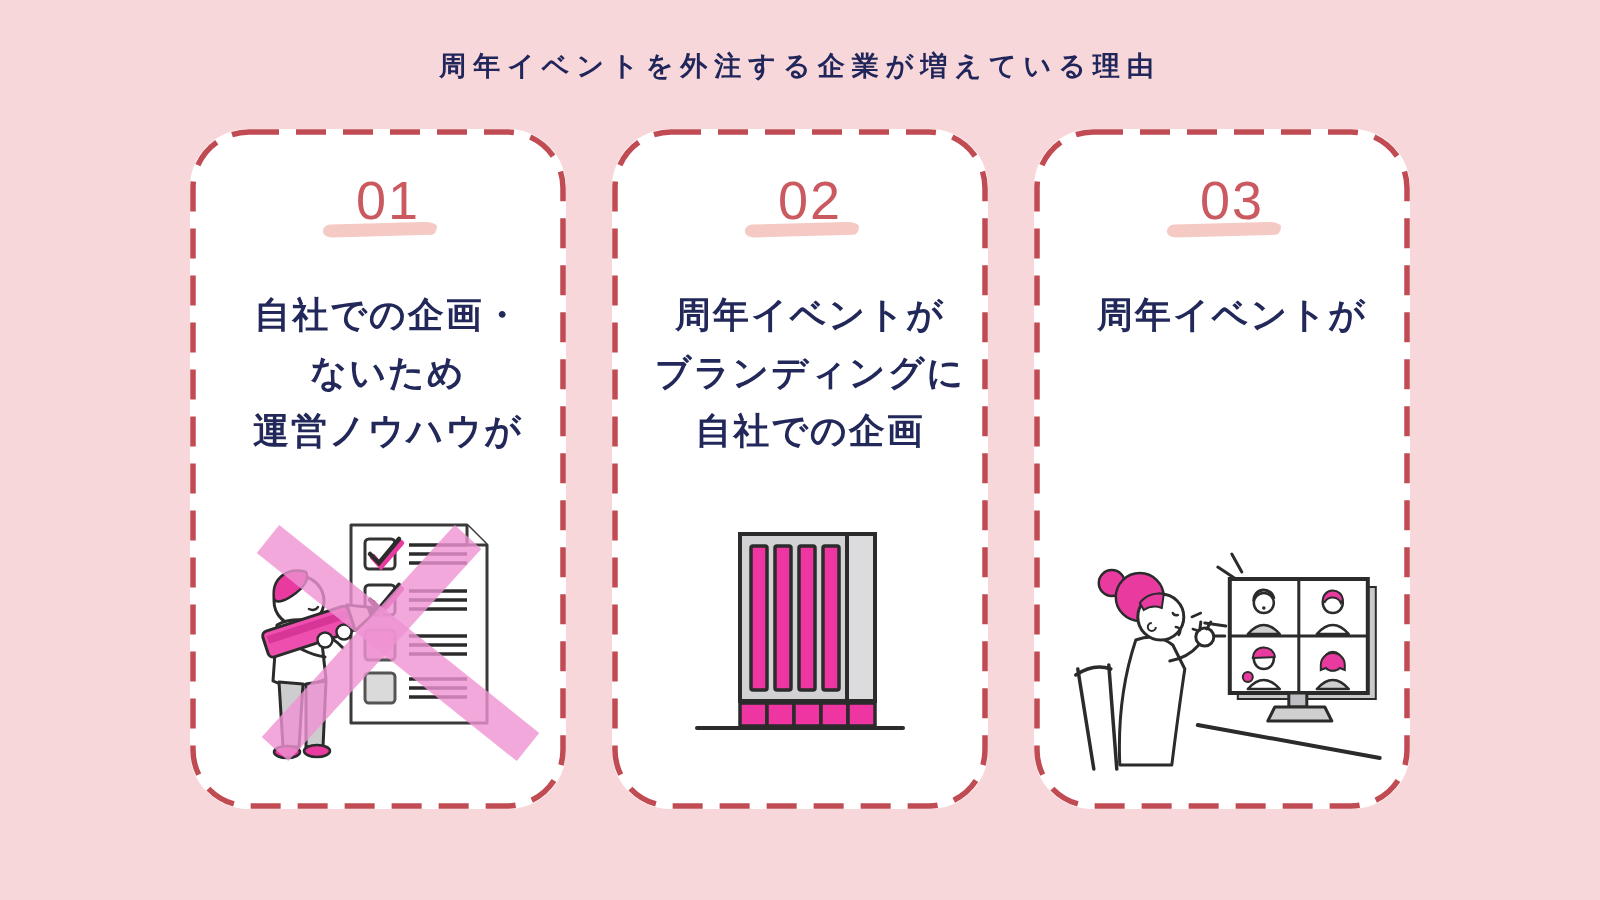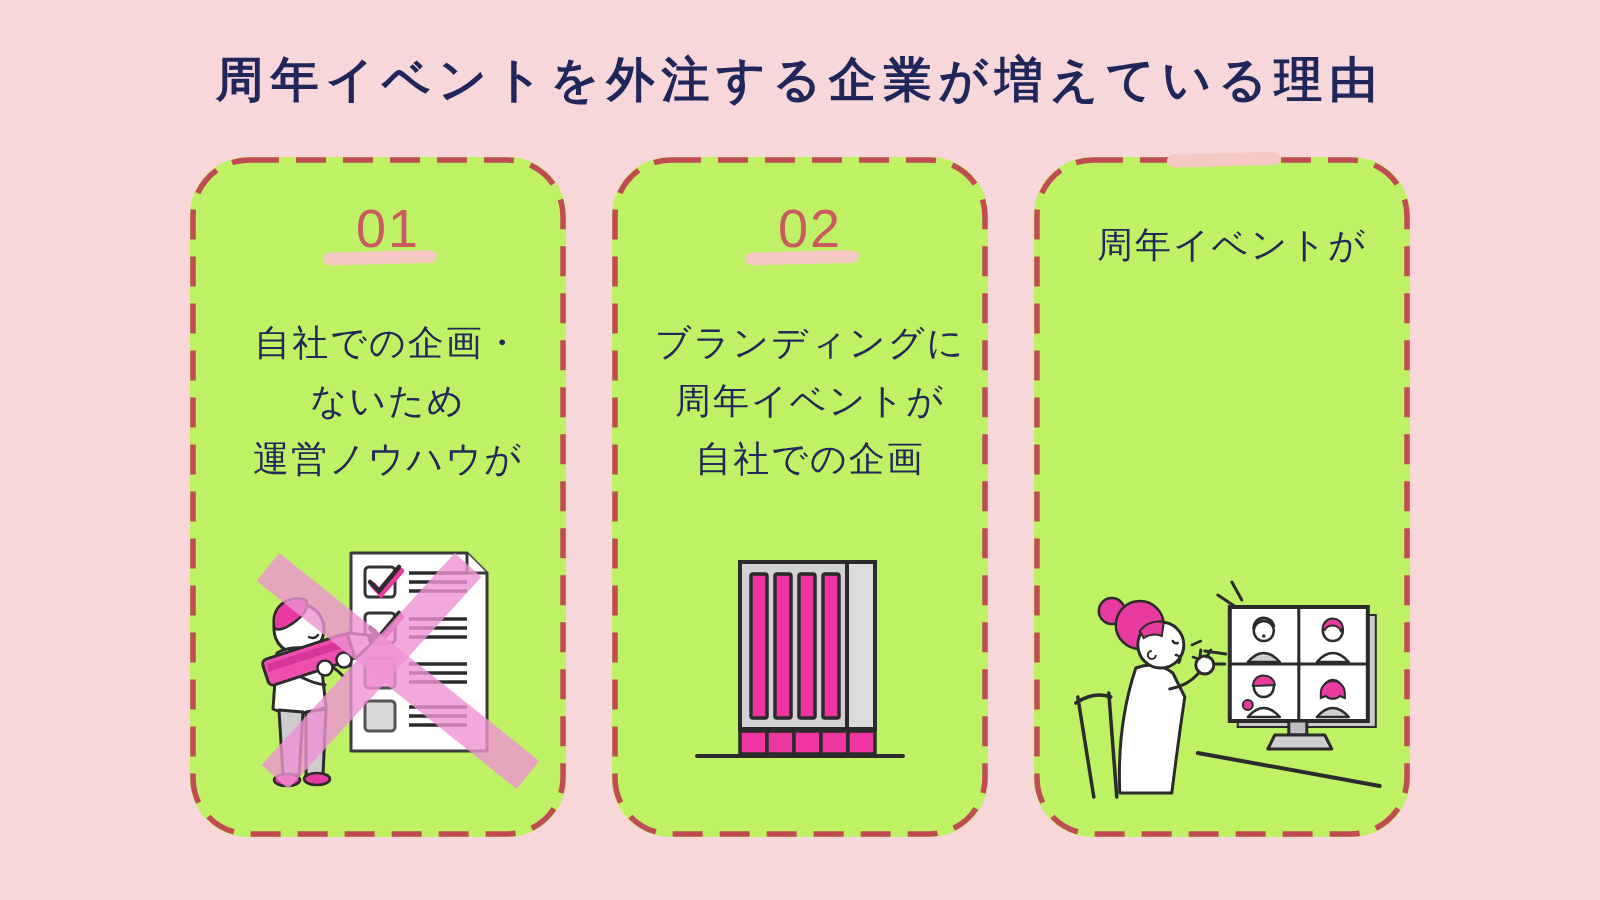--- a/index.html
+++ b/index.html
@@ -5,36 +5,36 @@
   * { margin:0; padding:0; box-sizing:border-box; }
   html,body { width:1600px; height:900px; }
   body {
     background:#f8d7db;
     font-family:"Liberation Sans","DejaVu Sans",sans-serif;
     overflow:hidden;
   }
   .title {
     margin-top:48px;
     text-align:center;
-    font-size:48px;
+    font-size:27px;
     font-weight:bold;
     letter-spacing:7px;
     color:#20265a;
   }
   .cards {
     display:flex;
     justify-content:center;
     gap:46px;
     margin-top:45px;
   }
   .card {
     position:relative;
     width:376px;
     height:680px;
-    background:#bef264;
+    background:#ffffff;
     border-radius:58px;
     padding-left:20px;
   }
   .border-svg {
     position:absolute; inset:0;
     width:100%; height:100%;
     pointer-events:none;
   }
   .num {
     position:relative;
@@ -50,21 +50,21 @@
     width:114px; height:13px;
     margin:-4px auto 0;
     background:#f6cac4;
     border-radius:8px 14px 6px 10px / 7px 5px 9px 6px;
     transform:rotate(-1.5deg) translateX(-8px);
   }
   .lines {
     margin-top:50px;
     text-align:center;
     font-size:36px;
-    font-weight:normal;
+    font-weight:bold;
     line-height:58px;
     letter-spacing:2px;
     color:#222859;
   }
   .illus { position:absolute; left:50%; }
   .illus-1 { bottom:30px; transform:translateX(-50%); }
   .illus-2 { bottom:70px; transform:translateX(-50%); }
   .illus-3 { bottom:32px; transform:translateX(-53%); }
 </style>
 </head>
@@ -139,22 +139,22 @@
     </svg>
   </section>
 
   <section class="card">
     <svg class="border-svg" viewBox="0 0 376 680">
       <rect x="3" y="3" width="370" height="674" rx="56" fill="none" stroke="#c04b52" stroke-width="5.5" stroke-dasharray="30 17"></rect>
     </svg>
     <div class="num">02</div>
     <div class="brush"></div>
     <div class="lines">
+      <div>周年イベントが</div>
       <div>ブランディングに</div>
-      <div>周年イベントが</div>
       <div>自社での企画</div>
     </div>
     <svg class="illus illus-2" width="230" height="230" viewBox="0 0 230 230">
       <rect x="55" y="25" width="107" height="167" fill="#d2d2d5" stroke="#2b2b2b" stroke-width="4"></rect>
       <rect x="162" y="25" width="28" height="167" fill="#dcdcdf" stroke="#2b2b2b" stroke-width="4"></rect>
       <rect x="66" y="37" width="16" height="144" rx="2" fill="#ee35a2" stroke="#2b2b2b" stroke-width="3.5"></rect>
       <rect x="90" y="37" width="16" height="144" rx="2" fill="#ee35a2" stroke="#2b2b2b" stroke-width="3.5"></rect>
       <rect x="114" y="37" width="16" height="144" rx="2" fill="#ee35a2" stroke="#2b2b2b" stroke-width="3.5"></rect>
       <rect x="138" y="37" width="16" height="144" rx="2" fill="#ee35a2" stroke="#2b2b2b" stroke-width="3.5"></rect>
       <rect x="55" y="194" width="27" height="23" fill="#ee35a2" stroke="#2b2b2b" stroke-width="3.5"></rect>
@@ -163,20 +163,21 @@
       <rect x="136" y="194" width="27" height="23" fill="#ee35a2" stroke="#2b2b2b" stroke-width="3.5"></rect>
       <rect x="163" y="194" width="27" height="23" fill="#ee35a2" stroke="#2b2b2b" stroke-width="3.5"></rect>
       <line x1="12" y1="219" x2="218" y2="219" stroke="#2b2b2b" stroke-width="4" stroke-linecap="round"></line>
     </svg>
   </section>
 
   <section class="card">
     <svg class="border-svg" viewBox="0 0 376 680">
       <rect x="3" y="3" width="370" height="674" rx="56" fill="none" stroke="#c04b52" stroke-width="5.5" stroke-dasharray="30 17"></rect>
     </svg>
+    <div class="num">03</div>
     <div class="brush"></div>
     <div class="lines">
       <div>周年イベントが</div>
     </div>
     <svg class="illus illus-3" width="340" height="240" viewBox="0 0 340 240">
 
       <line x1="176" y1="30" x2="194" y2="42" stroke="#2b2b2b" stroke-width="3" stroke-linecap="round"></line>
       <line x1="190" y1="17" x2="200" y2="35" stroke="#2b2b2b" stroke-width="3" stroke-linecap="round"></line>
       <line x1="163" y1="86" x2="184" y2="89" stroke="#2b2b2b" stroke-width="3" stroke-linecap="round"></line>
       <line x1="162" y1="99" x2="183" y2="99" stroke="#2b2b2b" stroke-width="3" stroke-linecap="round"></line>

